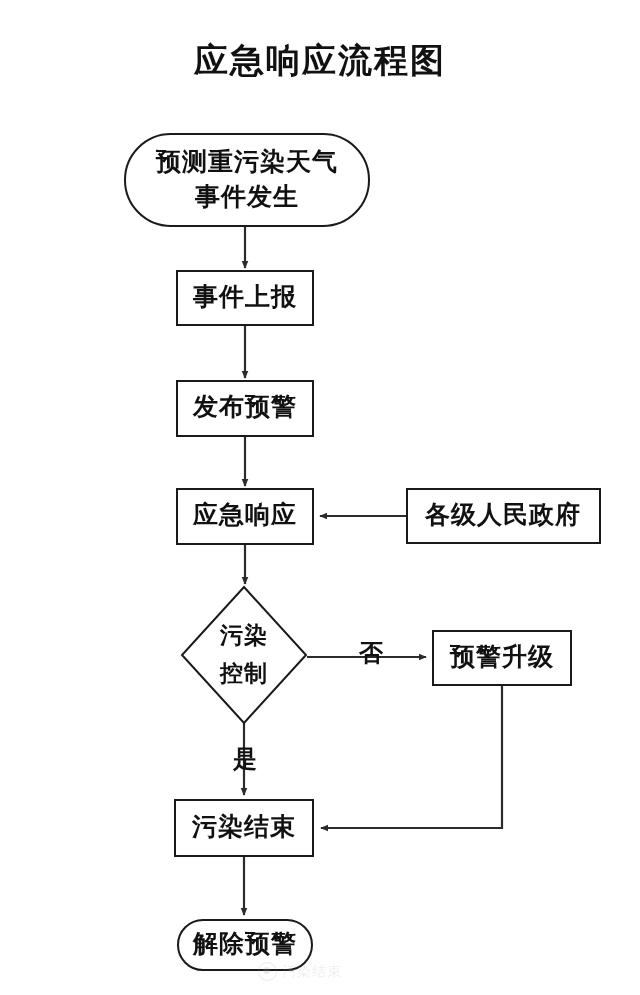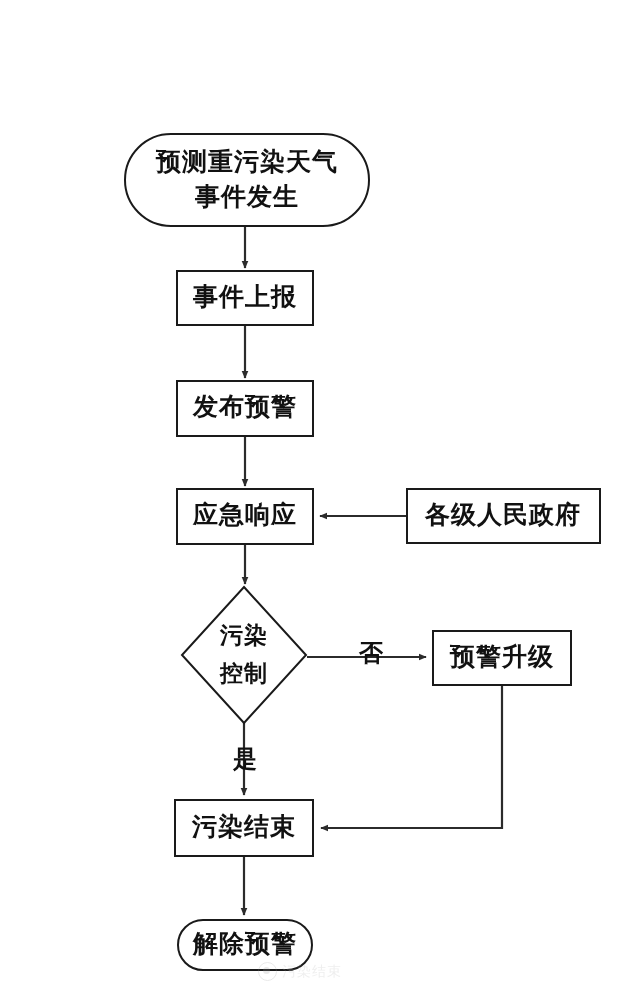--- a/index.html
+++ b/index.html
@@ -99,20 +99,21 @@
     color: #b5b5b5;
     letter-spacing: 1px;
     white-space: nowrap;
   }
 </style>
 </head>
 <body>
 
 <div id="page">
 
+  <div id="chart-title">应急响应流程图</div>
 
   <svg class="flow-canvas" viewBox="0 0 640 995">
     <defs>
       <marker id="arrowhead" markerWidth="9" markerHeight="9" refX="7.2" refY="4" orient="auto" markerUnits="userSpaceOnUse">
         <path d="M0,0.6 L8,4 L0,7.4 z" fill="#2b2b2b"></path>
       </marker>
     </defs>
 
     <g>
       <line class="edge-line" x1="245" y1="226" x2="245" y2="268" marker-end="url(#arrowhead)"></line>

